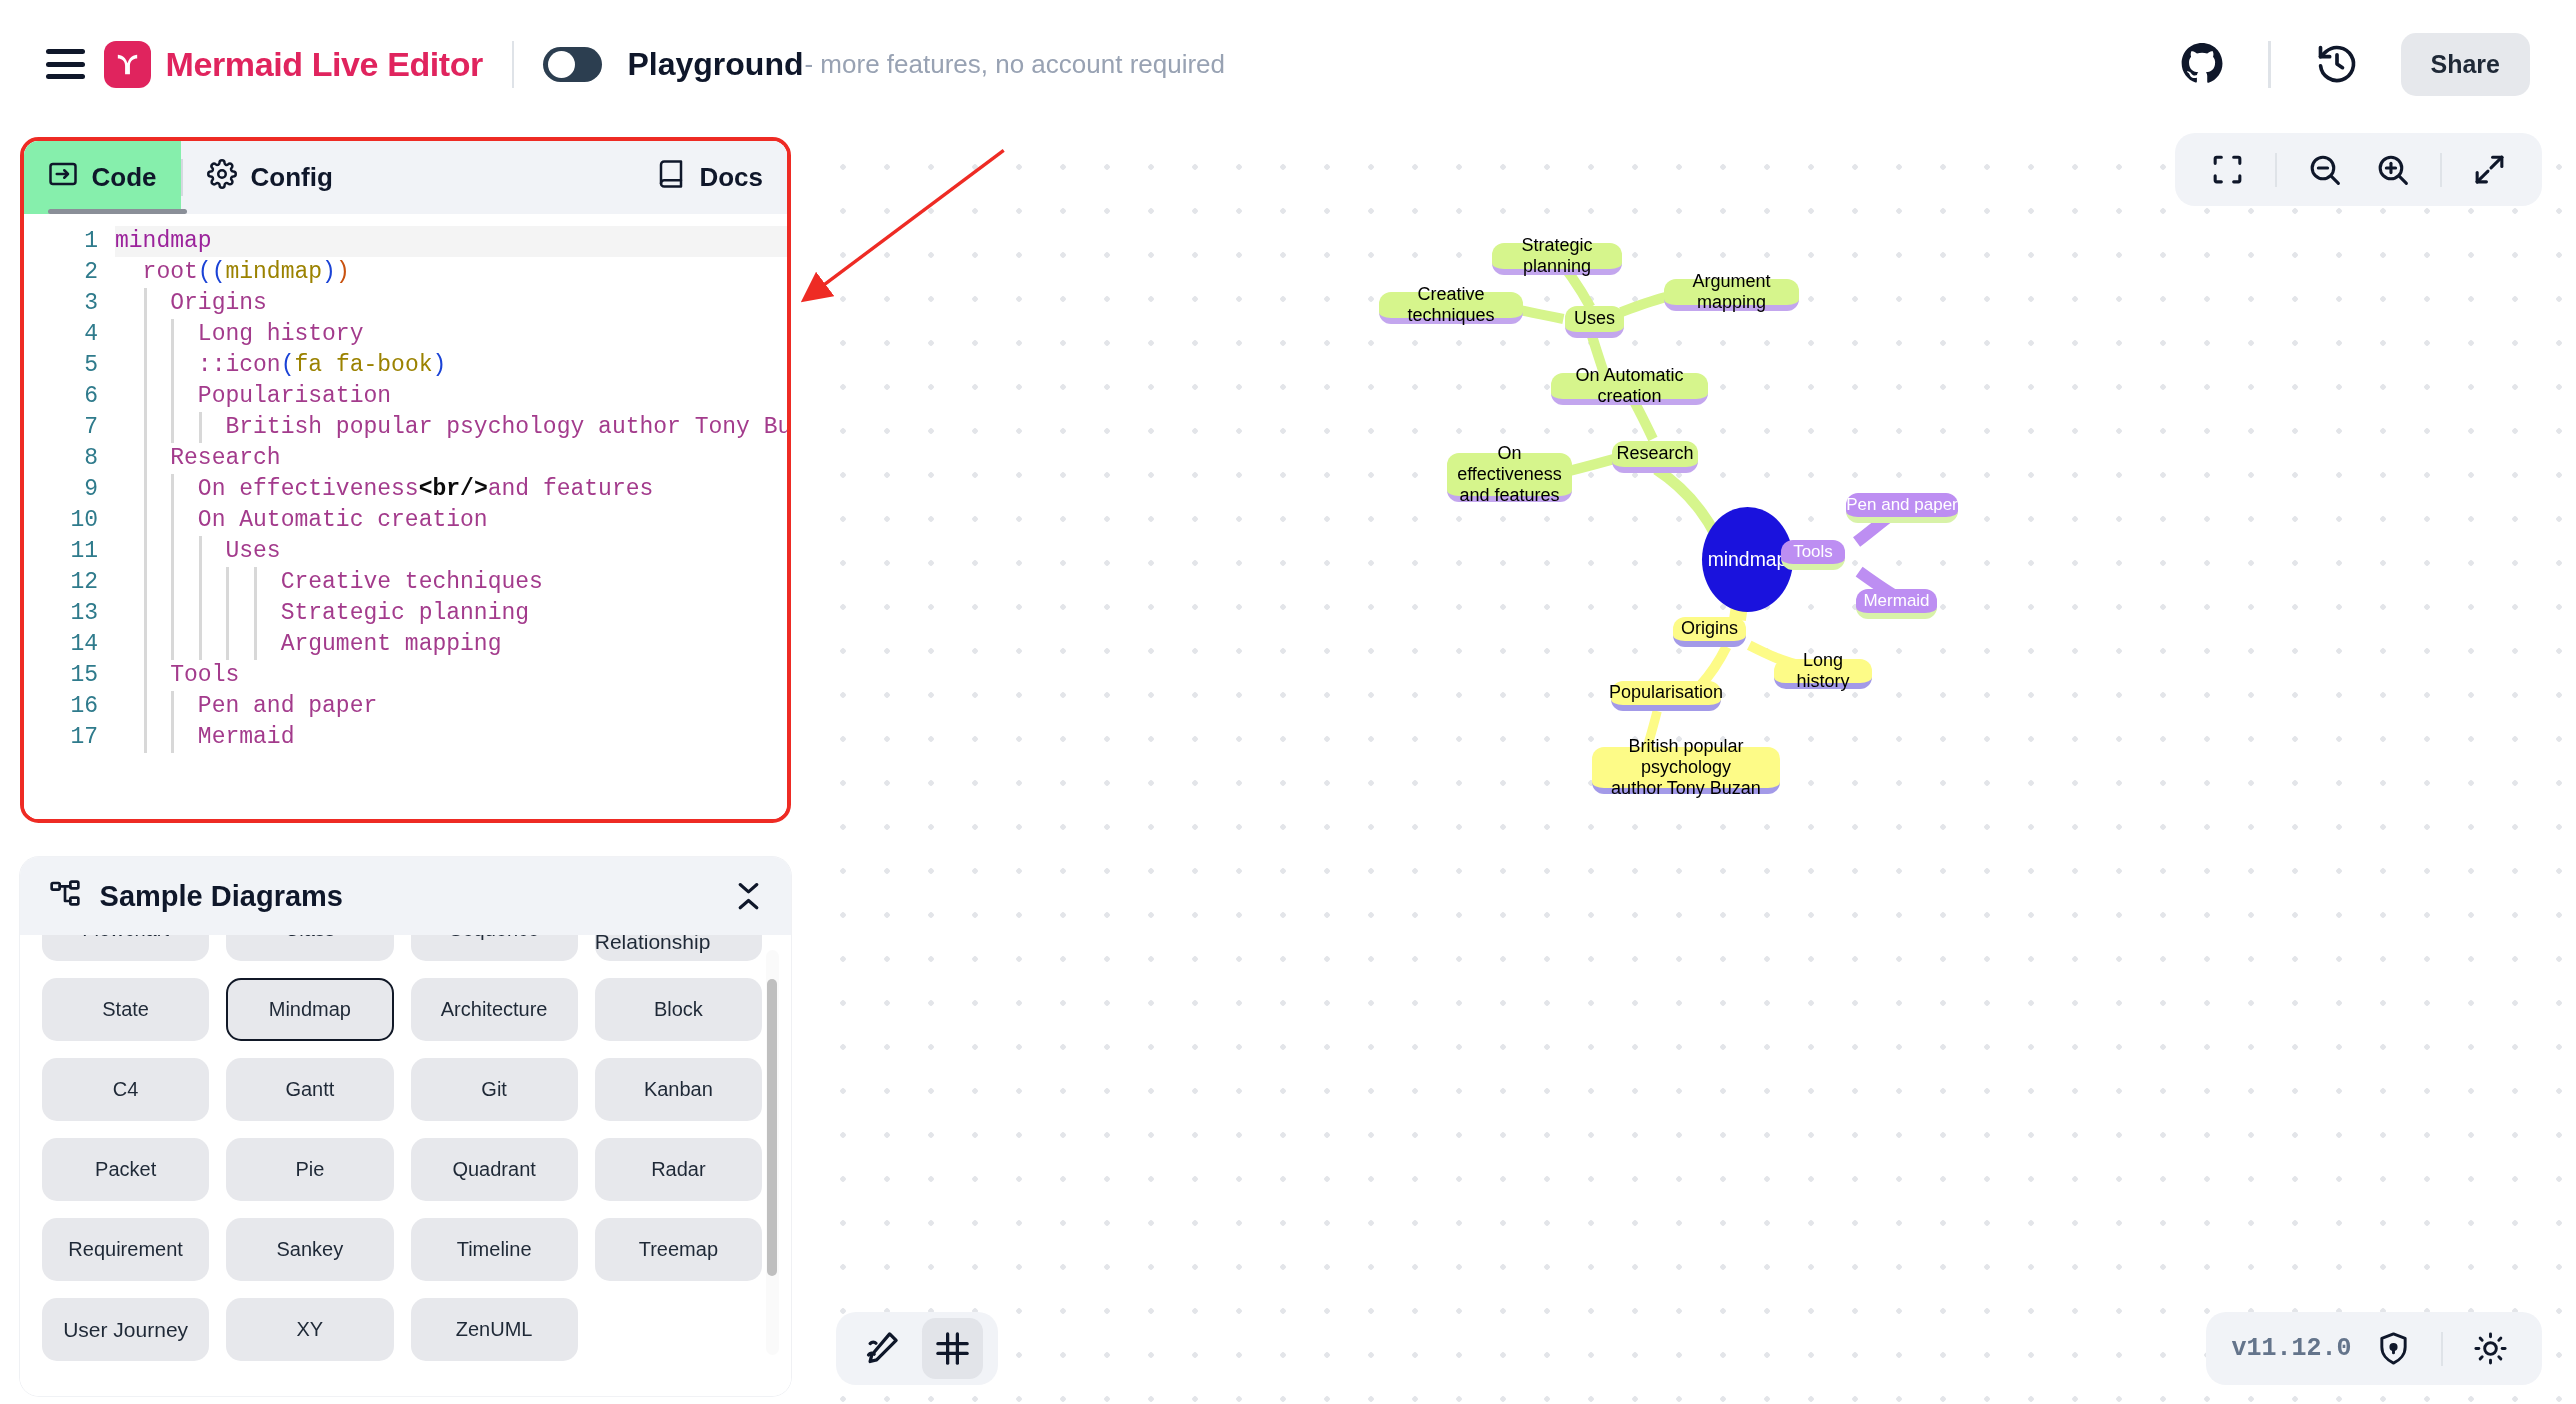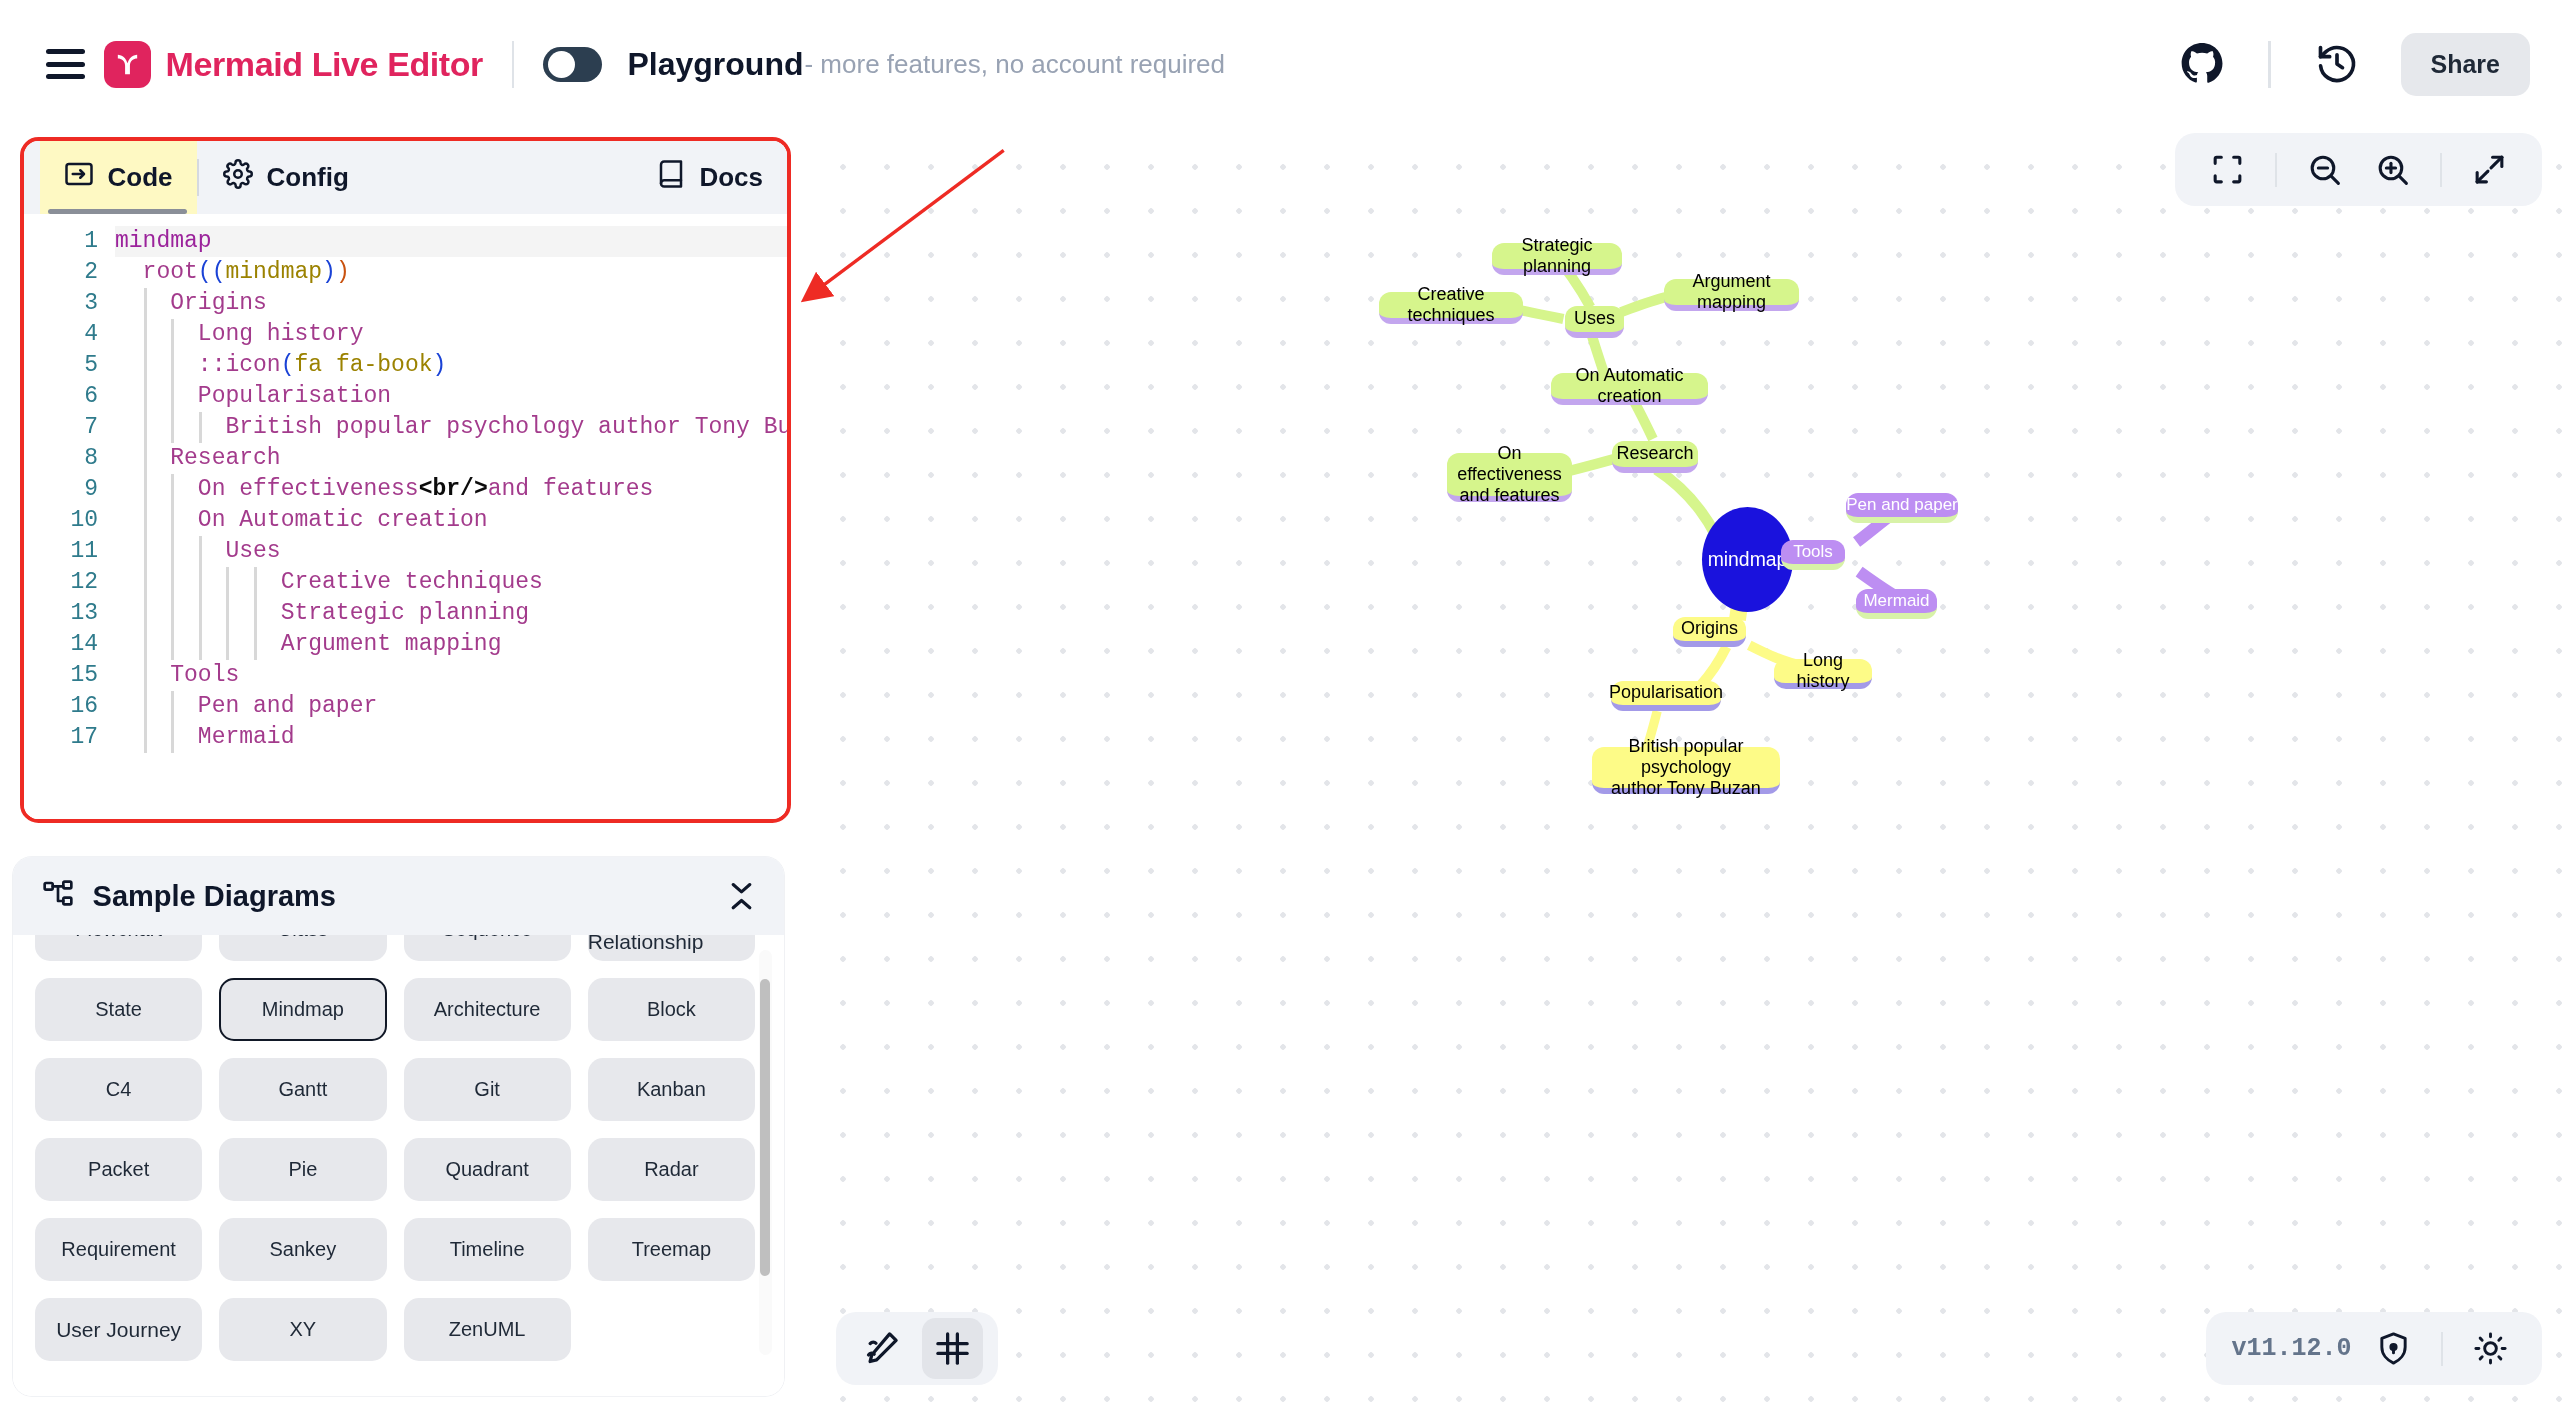--- a/index.html
+++ b/index.html
@@ -60,21 +60,21 @@
   #left-col { position:absolute; top: 128px; left: 0; width: 811px; height: 1276px; }
 
   #editor-panel {
     position: absolute; left: 20px; top: 8.5px; width: 771px; height: 686px;
     border: 4.2px solid #ee2b24; border-radius: 18.6px; background:#ffffff;
     overflow:hidden;
   }
   .tabbar { height: 73px; background:#f1f3f7; display:flex; align-items:center; position:relative; }
   .tab { display:flex; align-items:center; gap:13.5px; padding: 0 24px; height: 73px;
      font-size:26px; font-weight:600; color:#0f172a; cursor:pointer; }
-  .tab.active { background:#fef9c3;margin-left:16px; }
+  .tab.active { background:#86efac; }
   .tab.active::after { content:""; position:absolute; left:24px; bottom:0; width:139px; height:5px;
     background:#8a8f98; border-radius:2.5px;}
   .tabsep { width:2.5px; height:37px; background:#d5d9e0; }
   .tab-docs { margin-left:auto; background:#f1f3f7; }
 
   .code-area { position:absolute; top:73px; left:0; right:0; bottom:0; background:#ffffff; display:flex; }
   .gutter { width: 91px; flex: 0 0 91px; background:#ffffff; padding-top: 12px; }
   .gutter div { text-align:right; padding-right: 17px; font-family:"Liberation Mono", monospace;
      font-size: 23px; line-height: 31px; color:#2f7b8c; }
   .codelines { flex:1; padding-top:12px; font-family:"Liberation Mono", monospace;
@@ -84,21 +84,21 @@
   .ind-guide { position:absolute; top:0; width:2.5px; height:31px; background:#d8d8d8; }
   .tk-key { color:#9b239b; }
   .tk-id  { color:#a33b8c; }
   .tk-paren1 { color:#1a42d6; }
   .tk-paren2 { color:#c9520f; }
   .tk-str { color:#9b8200; }
   .tk-tag { color:#0b0b0b; font-weight:700; }
 
   
   #samples {
-    position:absolute; left:13px; top:729px; width:771px; height:539px;
+    position:absolute; left:20px; top:729px; width:771px; height:539px;
     background:#ffffff; border-radius:18.6px; overflow:hidden;
     box-shadow: 0 0 0 0.8px #eceef2;
   }
   .samples-head { height:78px; background:#f1f3f7; display:flex; align-items:center;
      padding: 0 29px; gap:18.6px; position:relative; }
   .samples-head .ttl { font-size:29px; font-weight:700; color:#0f172a; }
   .chevrons { position:absolute; right:30px; top:50%; transform:translateY(-50%);
      display:flex; flex-direction:column; align-items:center; gap:1.7px; cursor:pointer; }
   .samples-body { position:absolute; top:78px; left:0; right:0; bottom:0;
      padding: 0 29px 0 22px; overflow:hidden; background:#ffffff; }

